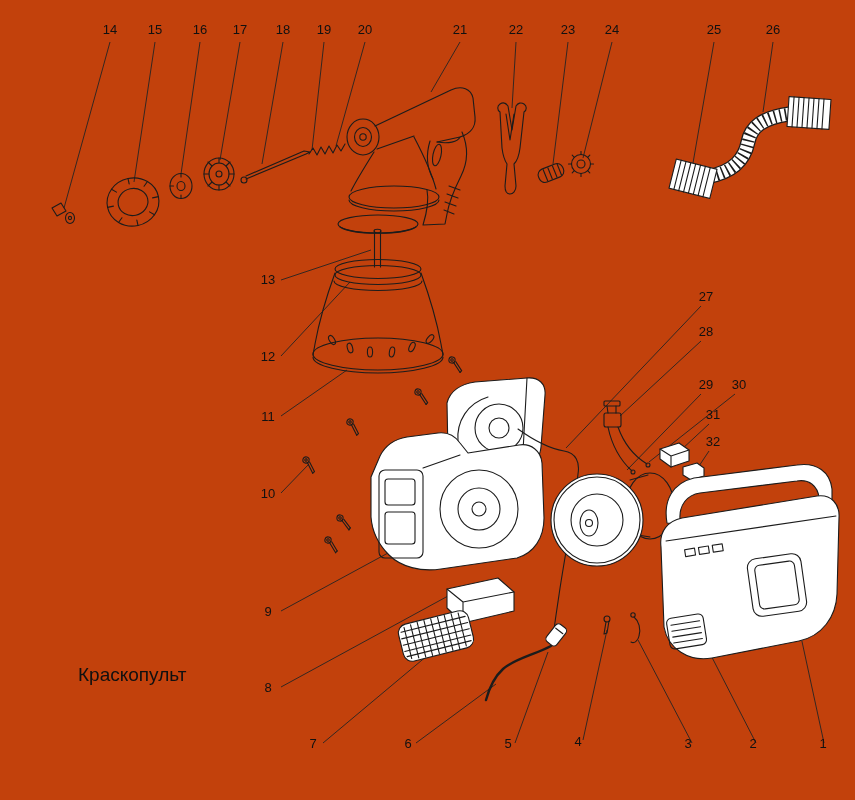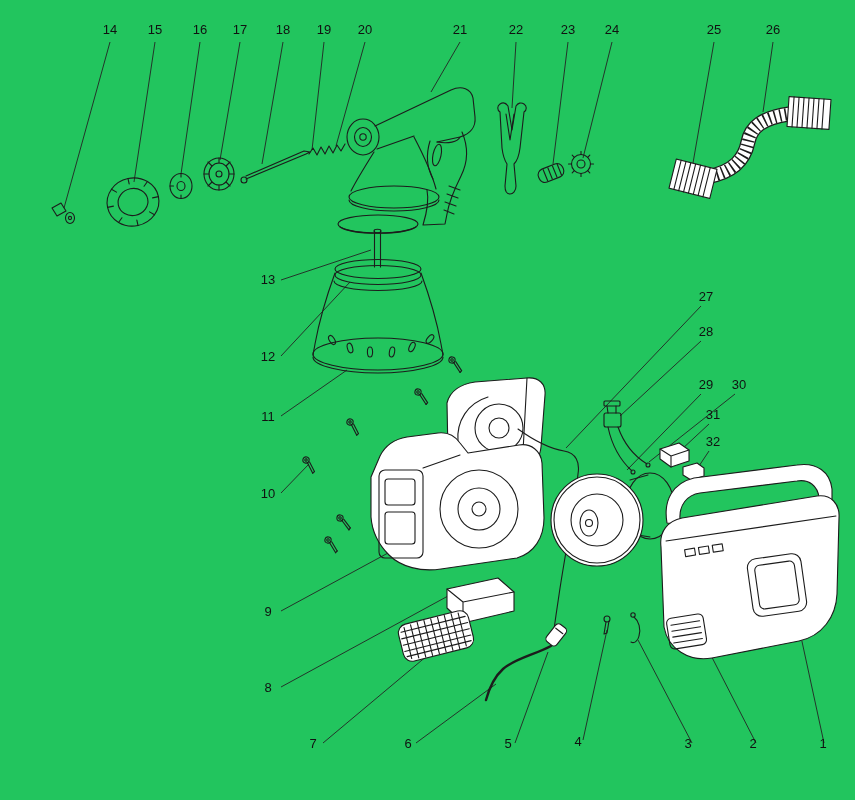--- a/index.html
+++ b/index.html
@@ -1,16 +1,16 @@
 <!DOCTYPE html>
 <html><head>
 <meta charset="utf-8">
 <style>
   html,body{margin:0;padding:0;background:#fff;}
-  .page{position:relative;width:855px;height:800px;background:#22c55e;overflow:hidden;
+  .page{position:relative;width:855px;height:800px;background:#c2410c;overflow:hidden;
         font-family:"Liberation Sans",sans-serif;}
   svg{position:absolute;left:0;top:0;}
   .part{stroke:#1c1c1c;stroke-width:1.1;fill:none;stroke-linecap:round;stroke-linejoin:round;}
   .ln{stroke:#242424;stroke-width:0.9;}
   .lbl{font-family:"Liberation Sans",sans-serif;font-size:13px;fill:#111;text-anchor:middle;}
   .title-block{position:absolute;left:78px;top:662px;font-size:19px;color:#101010;line-height:1.4;}
   .title-block span{display:block;}
 </style>
 </head>
 <body>
@@ -360,15 +360,16 @@
     <text class="lbl" x="408" y="748">6</text>
     <text class="lbl" x="508" y="748">5</text>
     <text class="lbl" x="578" y="746">4</text>
     <text class="lbl" x="688" y="748">3</text>
     <text class="lbl" x="753" y="748">2</text>
     <text class="lbl" x="823" y="748">1</text>
   </g>
 </svg>
 
   <div class="title-block">
+    <span>Краскопульт</span>
   </div>
 
 </div>
 
 </body></html>

